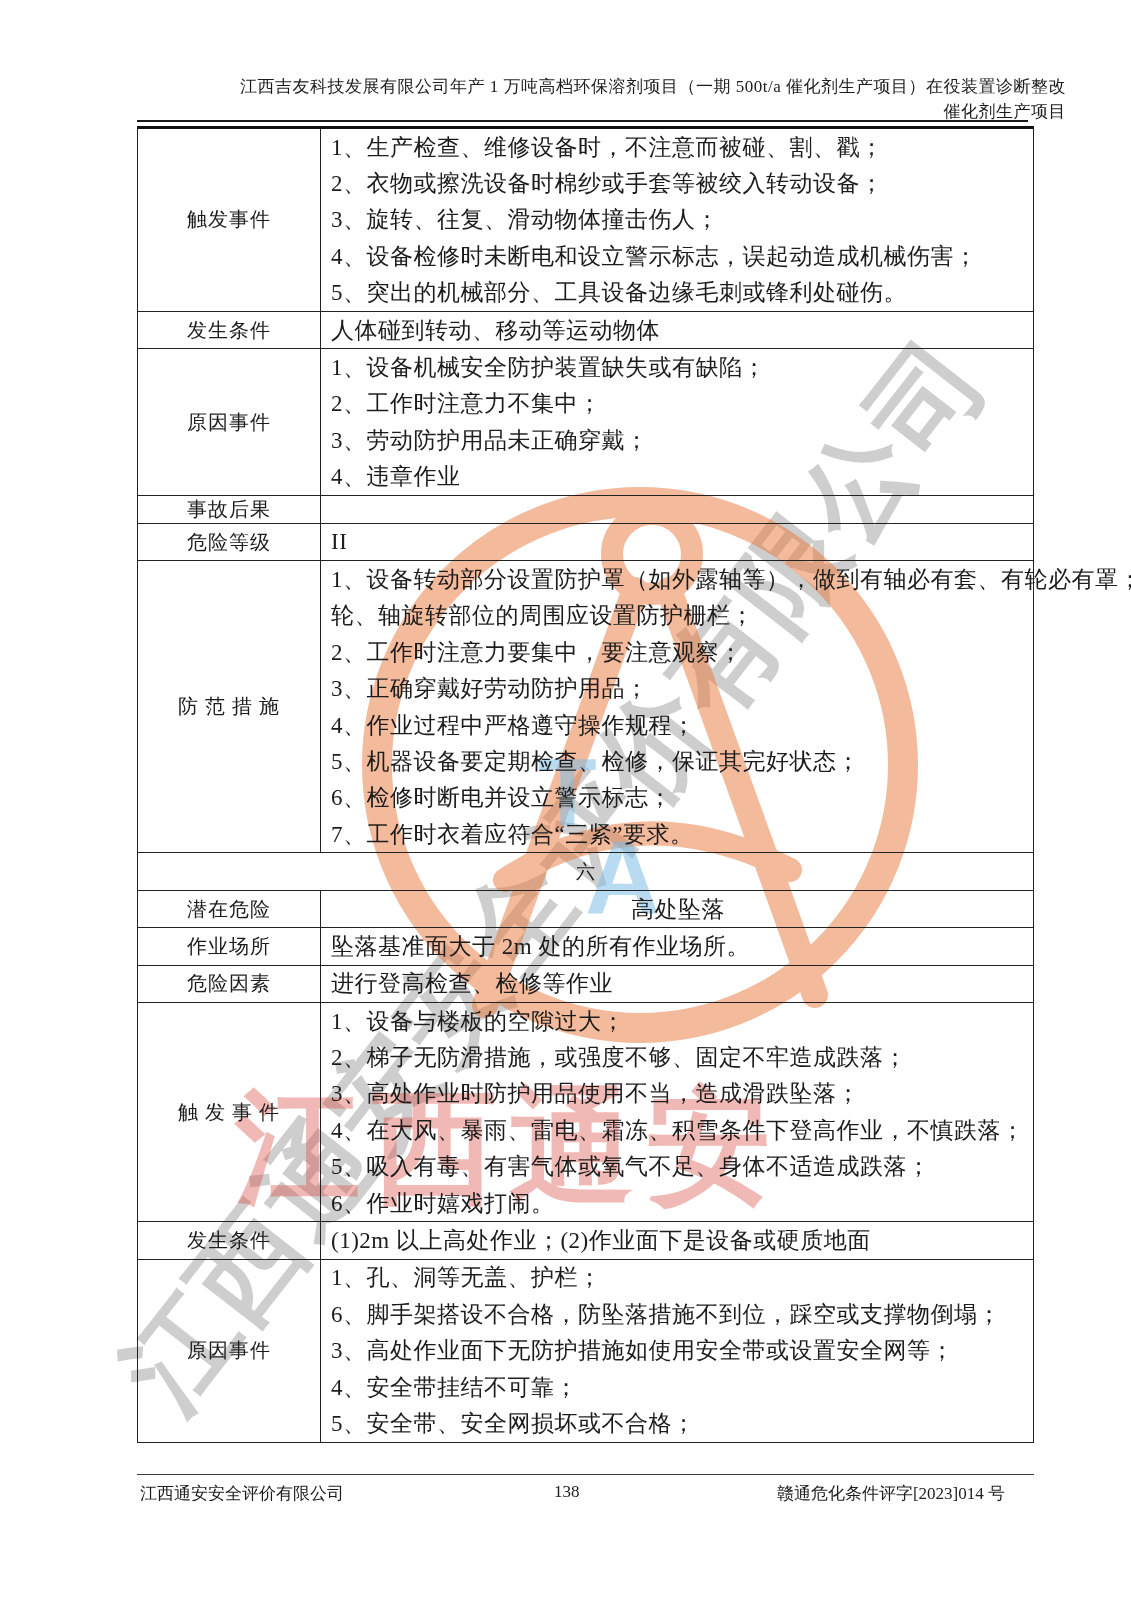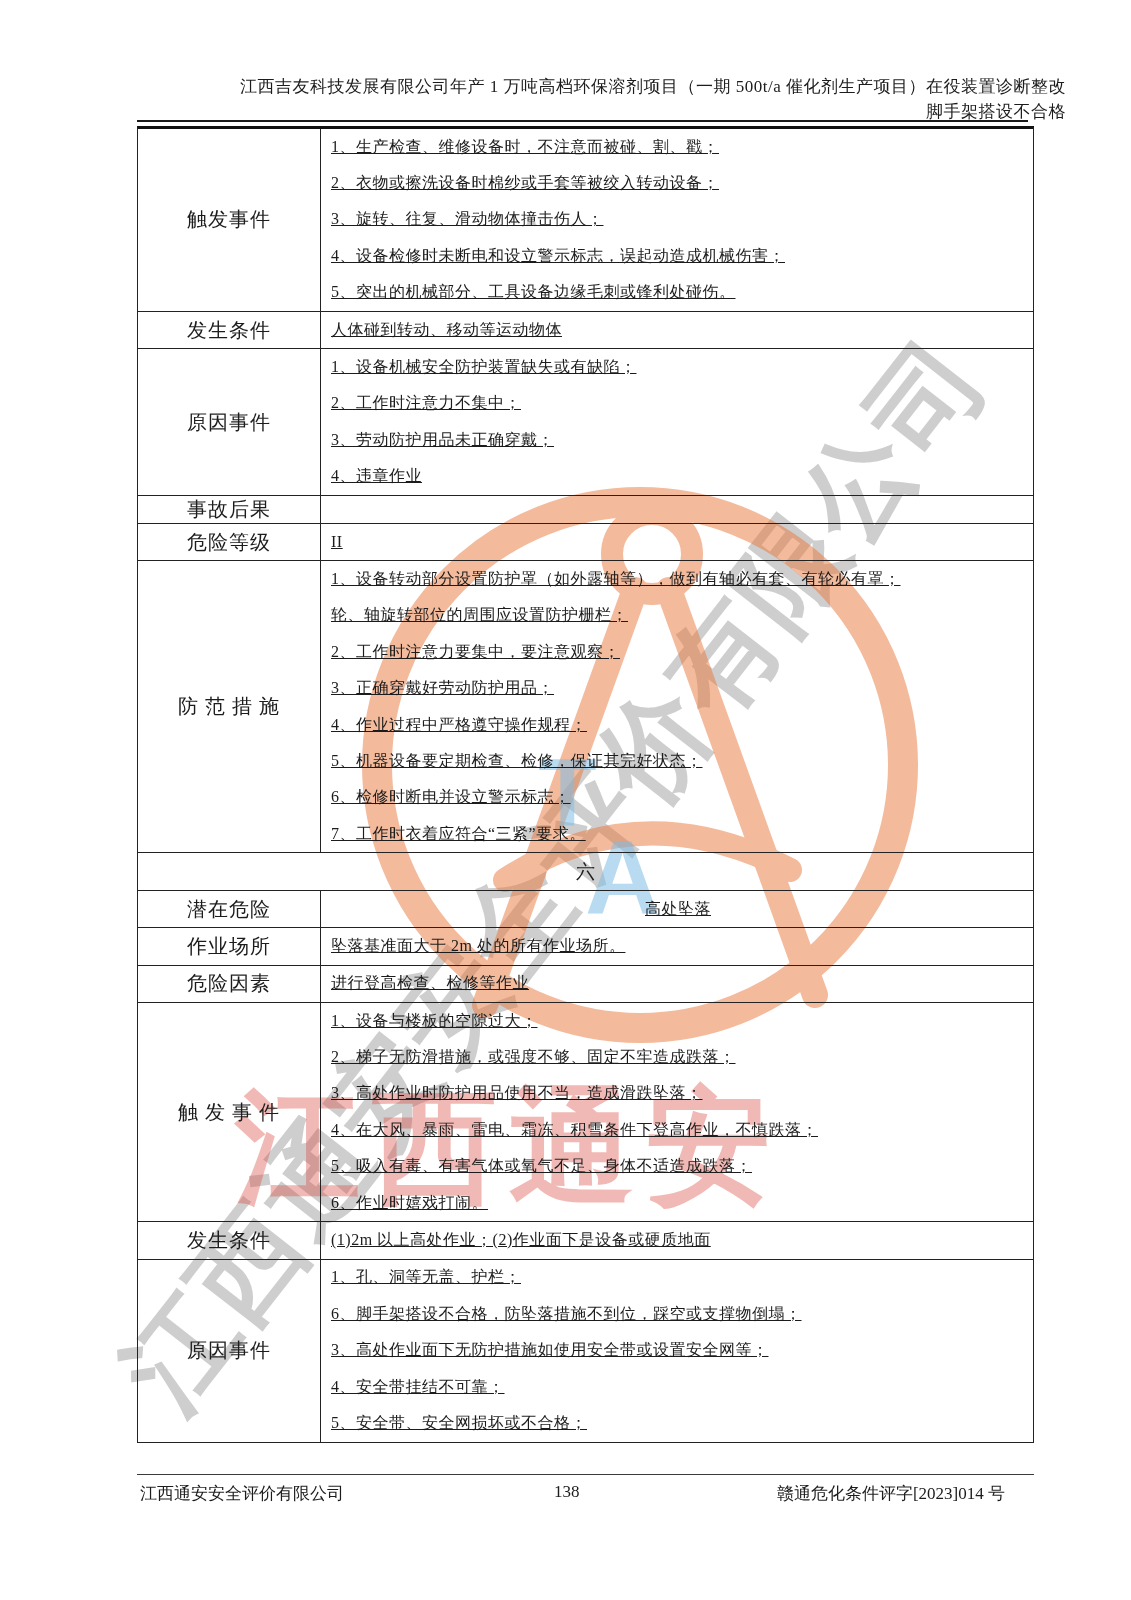--- a/index.html
+++ b/index.html
@@ -20,21 +20,21 @@
     position:absolute;left:137px;top:126px;width:897px;z-index:2;box-sizing:border-box;
     border:1px solid #222;border-top:3px solid #111;background:transparent;
   }
   .trow{display:flex;border-bottom:1px solid #222;}
   .trow:last-child{border-bottom:none;}
   .labelcell{
     flex:0 0 183px;width:183px;box-sizing:border-box;border-right:1px solid #222;
     display:flex;align-items:center;justify-content:center;
     font-size:20px;letter-spacing:1px;text-align:center;
   }
-  .contentcell{flex:1;min-width:0;padding:0 8px 0 10px;font-size:16px;text-decoration:underline;}
+  .contentcell{flex:1;min-width:0;padding:0 8px 0 10px;font-size:23px;}
   .line{height:36.4px;display:flex;align-items:center;white-space:nowrap;letter-spacing:.5px;}
   .trow.full-row .fullcell{
     flex:1;height:36.4px;display:flex;align-items:center;justify-content:center;font-size:19px;
   }
   .contentcell.center .line{justify-content:center;}
   
   .footer-rule{position:absolute;left:137px;top:1474px;width:897px;height:1px;background:#3a3a3a;z-index:2;}
   .footer-left{position:absolute;left:140px;top:1482px;font-size:17px;z-index:2;}
   .footer-page{position:absolute;left:554px;top:1482px;font-size:17px;z-index:2;}
   .footer-right{position:absolute;right:126px;top:1482px;font-size:17px;z-index:2;}
@@ -75,21 +75,21 @@
     <path d="M153,408 Q288,320 438,398" fill="none" stroke="#E8773C" stroke-width="24" stroke-linecap="round"></path>
   </svg>
 
   <div class="wm wm-ta-t">T</div>
   <div class="wm wm-ta-a">A</div>
 
   <div class="wm wm-red">江西通安</div>
 
   <div class="header">
     <div>江西吉友科技发展有限公司年产 1 万吨高档环保溶剂项目（一期 500t/a 催化剂生产项目）在役装置诊断整改</div>
-    <div>脚手架搭设不合格</div>
+    <div>催化剂生产项目</div>
   </div>
   <div class="header-rule"></div>
 
   <div class="report-table">
       <div class="trow">
         <div class="labelcell">触发事件</div>
         <div class="contentcell">
           <div class="line">1、生产检查、维修设备时，不注意而被碰、割、戳；</div>
           <div class="line">2、衣物或擦洗设备时棉纱或手套等被绞入转动设备；</div>
           <div class="line">3、旋转、往复、滑动物体撞击伤人；</div>

